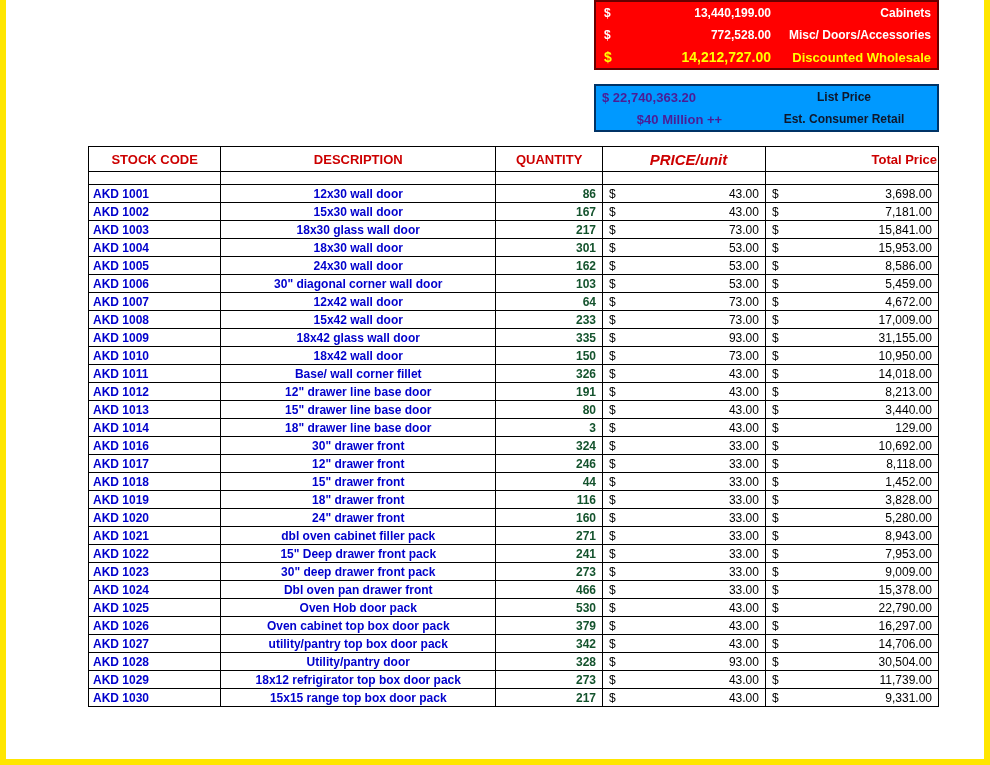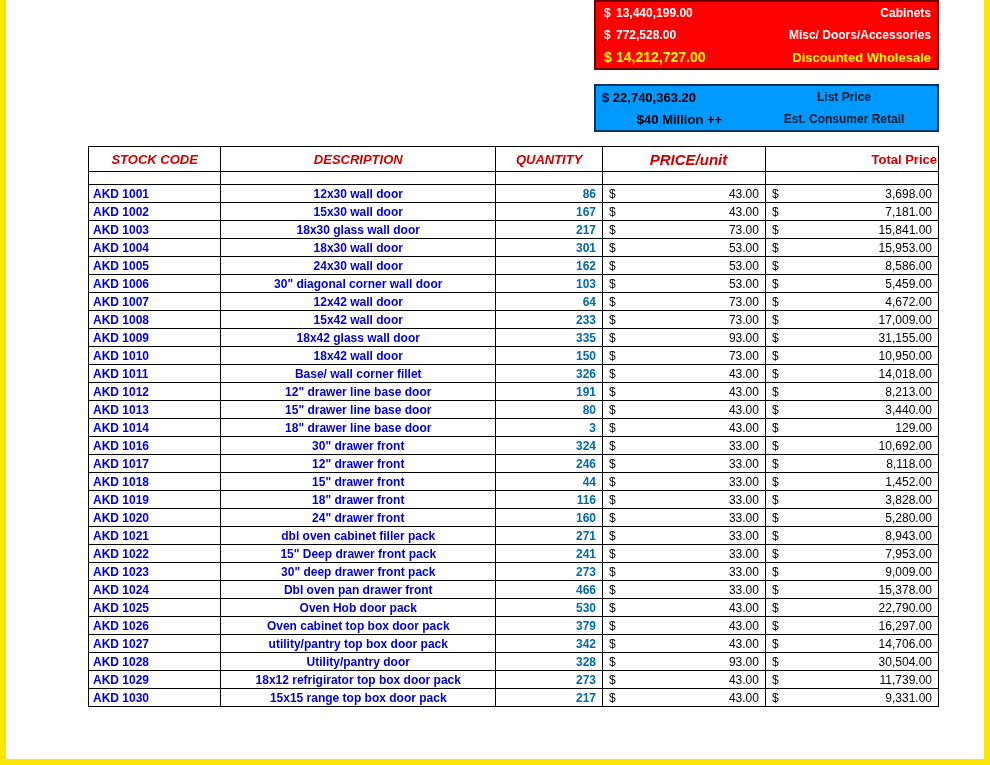--- a/index.html
+++ b/index.html
@@ -32,21 +32,21 @@
     background: #ff0000;
   }
   .redbox .row, .bluebox .row {
     display: flex;
     align-items: center;
     height: 22px;
     padding: 0 6px;
   }
   .redbox .val {
     width: 155px;
-    text-align: left;
+    text-align: right;
     font-weight: bold;
     font-size: 12px;
     color: #fff;
   }
   .redbox .val.cur { text-align:left; width:12px; padding-left:2px;}
   .redbox .lbl {
     flex: 1;
     text-align: right;
     font-weight: bold;
     font-size: 12px;
@@ -64,21 +64,21 @@
   .bluebox {
     margin-top: 14px;
     border: 2px solid #003366;
     background: #0099ff;
   }
   .bluebox .val {
     width: 155px;
     text-align: right;
     font-weight: bold;
     font-size: 13px;
-    color: #000000;
+    color: #4c1d95;
   }
   .bluebox .lbl {
     flex: 1;
     text-align: center;
     font-weight: bold;
     font-size: 12px;
     color: #0f172a;
   }
 
   
@@ -94,21 +94,20 @@
     table-layout: fixed;
   }
   col.c1 { width: 130px; }
   col.c2 { width: 270px; }
   col.c3 { width: 105px; }
   col.c4 { width: 160px; }
   col.c5 { width: 170px; }
 
   th {
     border: 1px solid #000;
-    font-style: italic;
     font-weight: bold;
     color: #cc0000;
     font-size: 13px;
     height: 22px;
     text-align: center;
     background:#fff;
   }
   th.price { font-size: 15px; font-style: italic; padding-left: 10px; }
   th.total { font-style: normal; text-align:right; padding-left:14px; }
 
@@ -129,21 +128,21 @@
     color: #0000cc;
     font-weight: bold;
     text-align: left;
   }
   td.desc {
     color: #0000cc;
     font-weight: bold;
     text-align: center;
   }
   td.qty {
-    color: #0369a1;
+    color: #14532d;
     font-weight: bold;
     text-align: right;
     padding-right: 6px;
   }
   td.money {
     color: #000;
     font-weight: normal;
   }
   td.money .pair {
     display: flex;

